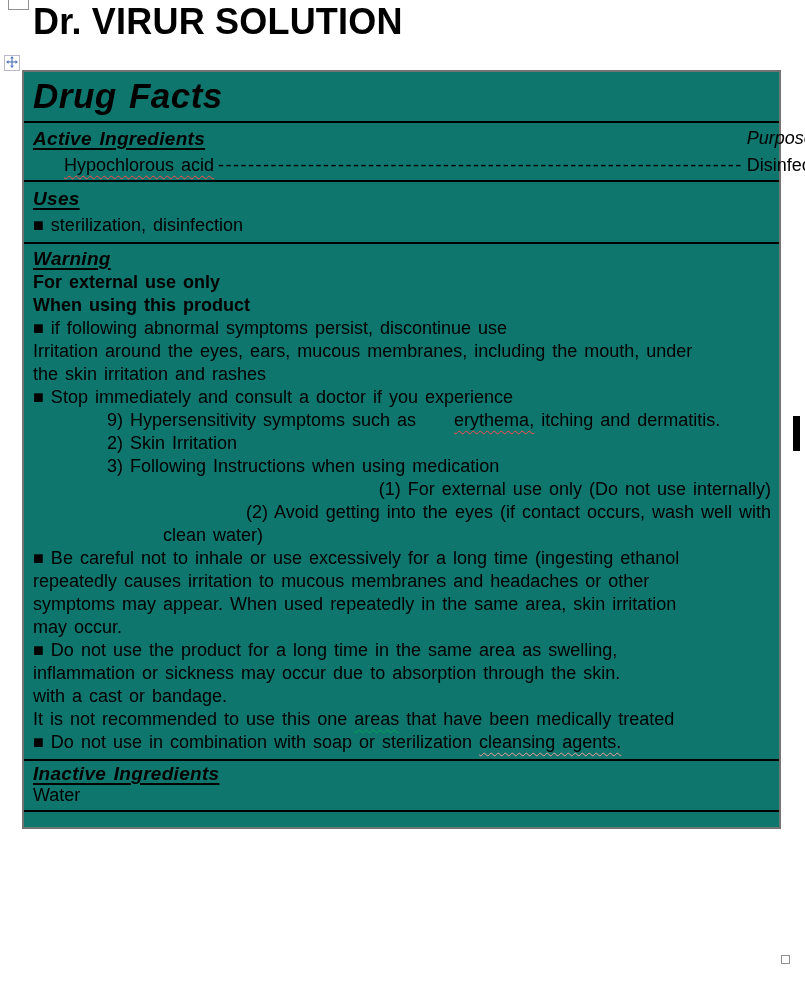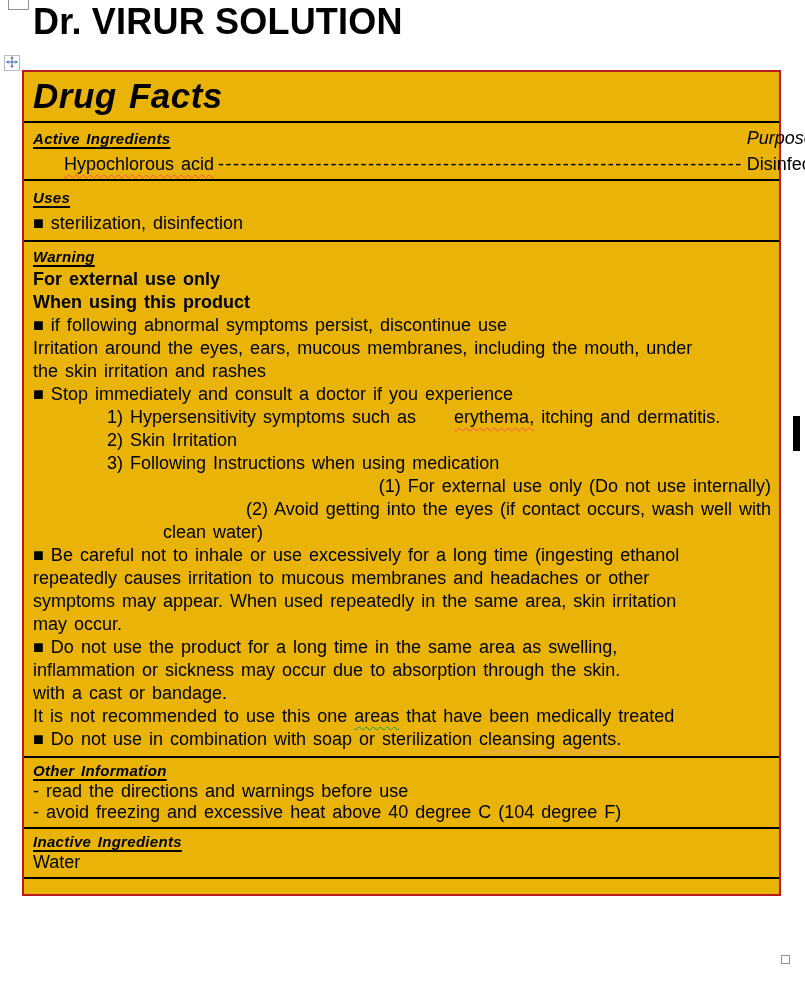--- a/index.html
+++ b/index.html
@@ -22,33 +22,33 @@
 
   .move-handle {
     position:absolute; left:4px; top:55px; width:14px; height:14px;
     border:1px solid #b9b9c9; background:#fff;
     display:flex; align-items:center; justify-content:center; cursor:move;
     box-sizing:content-box;
   }
 
   .facts-table {
     position:absolute; left:22px; top:70px; width:759px;
-    border:2px solid #b91c1c; background:#eab308; box-sizing:border-box;
+    border:2px solid #737373; background:#0f766e; box-sizing:border-box;
   }
   .row { border-top:2px solid #000; padding:3px 8px 5px 9px; font-size:18px; line-height:24px; word-spacing:2px; }
   .row:first-child { border-top:none; }
 
   .row-drugfacts { padding-top:2px; padding-bottom:3px; }
   .drug-facts {
     font-size:35px; font-weight:bold; font-style:italic;
     line-height:44px; letter-spacing:0.5px; white-space:nowrap;
   }
 
   .sec-heading {
-    font-weight:bold; font-style:italic; font-size:15px;
+    font-weight:bold; font-style:italic; font-size:19px;
     text-decoration:underline; text-decoration-thickness:2px; text-underline-offset:3px;
     letter-spacing:0.3px; white-space:nowrap;
   }
   .heading-line { line-height:27px; }
   .heading-line-sm { line-height:23px; }
 
   .ai-grid { display:grid; grid-template-columns:1fr 196px; padding-top:2px; padding-bottom:3px; }
   .purpose-h { font-style:italic; white-space:nowrap; }
   .ing-line { display:flex; align-items:baseline; white-space:nowrap; }
   .ing-name { white-space:nowrap; }
@@ -128,45 +128,38 @@
     <div class="row row-warning">
       <div class="line heading-line">
         <span class="sec-heading">Warning</span>
       </div>
       <div class="line bold-line">For external use only</div>
       <div class="line bold-line">When using this product</div>
       <div class="line">■ if following abnormal symptoms persist, discontinue use</div>
       <div class="line">Irritation around the eyes, ears, mucous membranes, including the mouth, under</div>
       <div class="line">the skin irritation and rashes</div>
       <div class="line">■ Stop immediately and consult a doctor if you experience</div>
-      <div class="line ind-1"><span>1) Hypersensitivity symptoms such as </span><span class="sq-red">erythema,</span><span> itching and dermatitis.</span></div>
+      <div class="line ind-1"><span>9) Hypersensitivity symptoms such as </span><span class="sq-red">erythema,</span><span> itching and dermatitis.</span></div>
       <div class="line ind-1">2) Skin Irritation</div>
       <div class="line ind-1">3) Following Instructions when using medication</div>
       <div class="line ind-2">(1) For external use only (Do not use internally)</div>
       <div class="line ind-2">(2) Avoid getting into the eyes (if contact occurs, wash well with</div>
       <div class="line ind-3">clean water)</div>
       <div class="line">■ Be careful not to inhale or use excessively for a long time (ingesting ethanol</div>
       <div class="line">repeatedly causes irritation to mucous membranes and headaches or other</div>
       <div class="line">symptoms may appear. When used repeatedly in the same area, skin irritation</div>
       <div class="line">may occur.</div>
       <div class="line">■ Do not use the product for a long time in the same area as swelling,</div>
       <div class="line">inflammation or sickness may occur due to absorption through the skin.</div>
       <div class="line">with a cast or bandage.</div>
       <div class="line"><span>It is not recommended to use this one </span><span class="sq-green">areas</span><span> that have been medically treated</span></div>
       <div class="line"><span>■ Do not use in combination with soap or sterilization </span><span class="sq-red-faint">cleansing agents.</span></div>
     </div>
 
 
-    <div class="row row-other">
-      <div class="line heading-line-sm">
-        <span class="sec-heading">Other Information</span>
-      </div>
-      <div class="line">- read the directions and warnings before use</div>
-      <div class="line">- avoid freezing and excessive heat above 40 degree C (104 degree F)</div>
-    </div>
 
     <div class="row row-inactive">
       <div class="line heading-line-sm">
         <span class="sec-heading">Inactive Ingredients</span>
       </div>
       <div class="line">Water</div>
     </div>
 
     <div class="row row-empty"></div>
 

